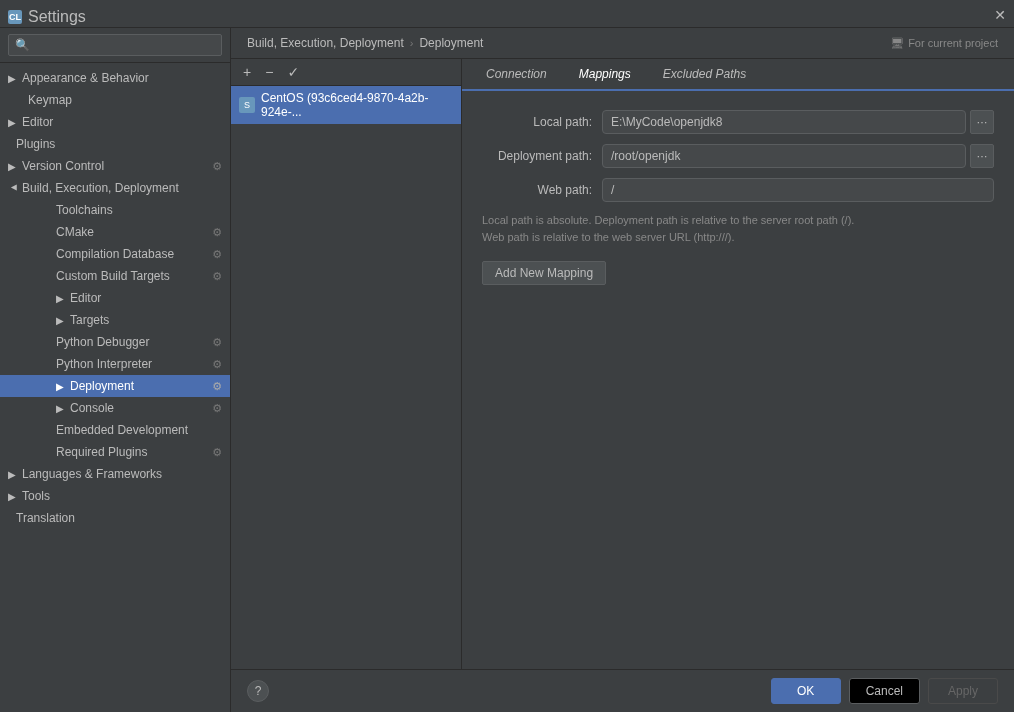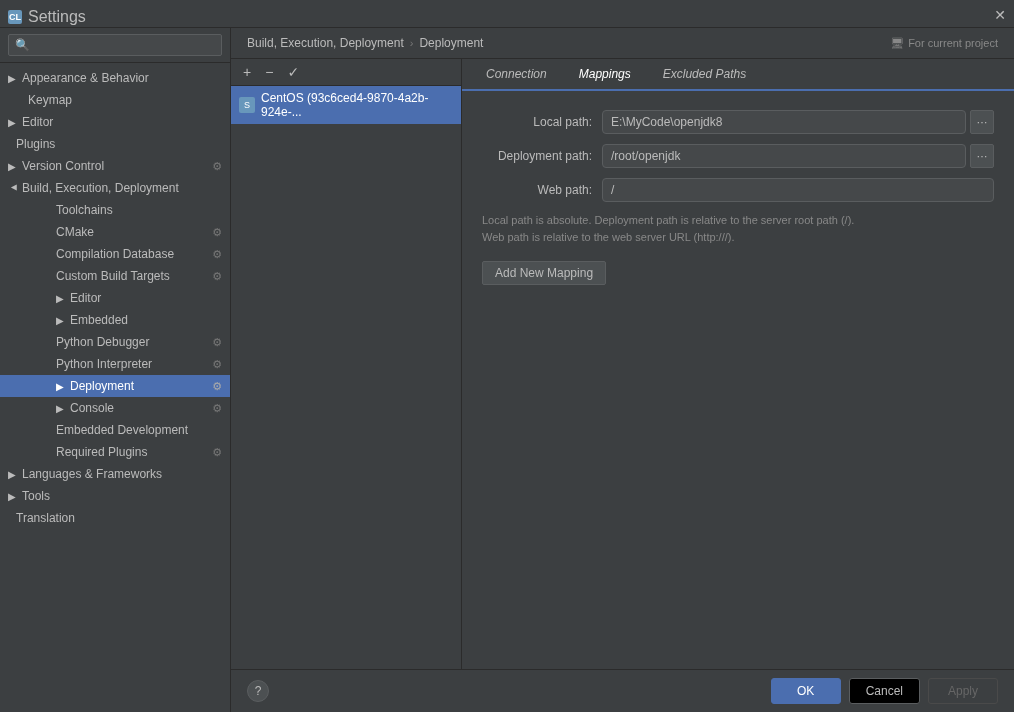--- a/index.html
+++ b/index.html
@@ -411,21 +411,21 @@
         <span class="config-icon">⚙</span>
       </div>
 
       <div class="nav-item nav-child2">
         <span class="arrow">▶</span>
         <span>Editor</span>
       </div>
 
       <div class="nav-item nav-child2">
         <span class="arrow">▶</span>
-        <span>Embedded</span>
+        <span>Targets</span>
       </div>
 
       <div class="nav-item nav-child2">
         <span>Python Debugger</span>
         <span class="config-icon">⚙</span>
       </div>
 
       <div class="nav-item nav-child2">
         <span>Python Interpreter</span>
         <span class="config-icon">⚙</span>

